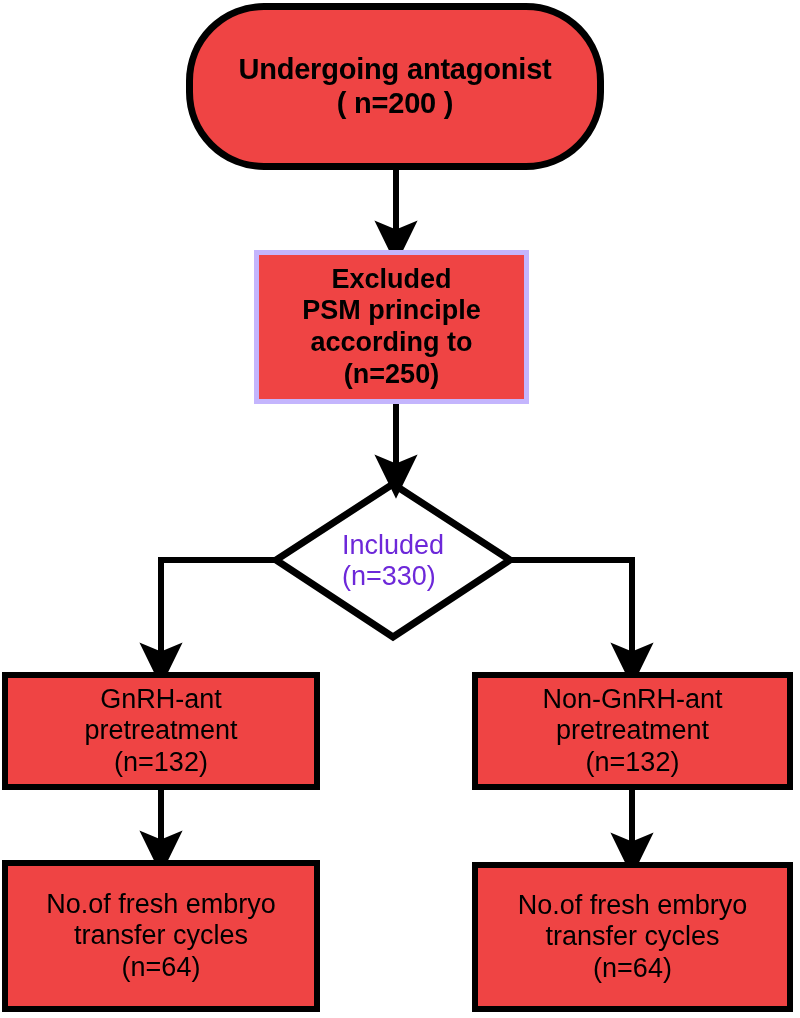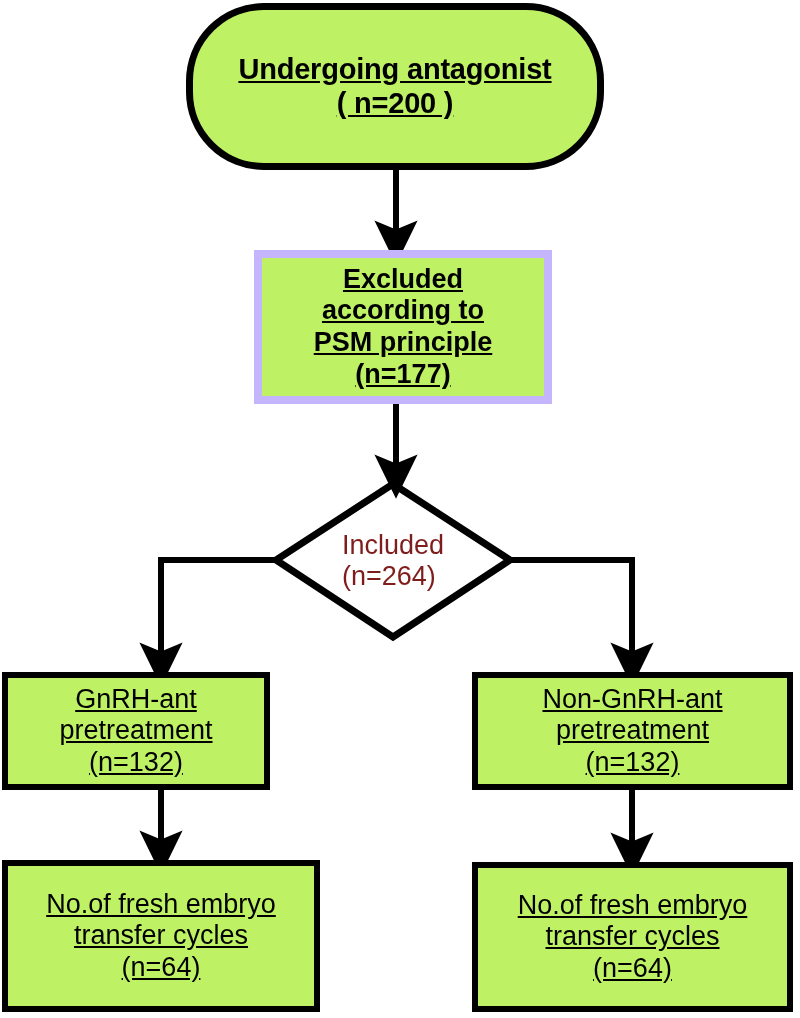--- a/index.html
+++ b/index.html
@@ -25,22 +25,21 @@
     height: 1018px;
   }
   .node {
     position: absolute;
     box-sizing: border-box;
     display: flex;
     align-items: center;
     justify-content: center;
     text-align: center;
     color: #000000;
-    background: #bef264;
-    text-decoration: underline;
+    background: #ef4444;
   }
   .node .lines {
     width: 100%;
     line-height: 1.17;
   }
   .node .lines div {
     white-space: nowrap;
   }
 
   
@@ -53,46 +52,46 @@
     border-radius: 78px;
     font-size: 29px;
     font-weight: 700;
     letter-spacing: -0.2px;
   }
 
   
   #node-excluded {
     left: 254px;
     top: 250px;
-    width: 298px;
+    width: 275px;
     height: 154px;
-    border: 8px solid #c4b5fd;
+    border: 5px solid #c4b5fd;
     font-size: 27px;
     font-weight: 700;
   }
   #node-included-label {
     position: absolute;
     left: 273px;
     top: 482px;
     width: 240px;
     height: 157px;
     display: flex;
     align-items: center;
     justify-content: center;
     font-size: 27px;
     font-weight: 400;
-    color: #7f1d1d;
+    color: #6d28d9;
     pointer-events: none;
   }
 
   
   #node-gnrh {
     left: 2px;
     top: 672px;
-    width: 268px;
+    width: 318px;
     height: 118px;
     border: 6px solid #000000;
     font-size: 27px;
     font-weight: 400;
   }
   #node-nongnrh {
     left: 472px;
     top: 672px;
     width: 321px;
     height: 118px;
@@ -149,30 +148,30 @@
   <div class="node" id="node-start">
     <div class="lines">
       <div>Undergoing antagonist</div>
       <div>( n=200 )</div>
     </div>
   </div>
 
   <div class="node" id="node-excluded">
     <div class="lines">
       <div>Excluded</div>
+      <div>PSM principle</div>
       <div>according to</div>
-      <div>PSM principle</div>
-      <div>(n=177)</div>
+      <div>(n=250)</div>
     </div>
   </div>
 
   <div id="node-included-label">
     <div class="lines">
       <div>Included</div>
-      <div>(n=264)</div>
+      <div>(n=330)</div>
     </div>
   </div>
 
   <div class="node" id="node-gnrh">
     <div class="lines">
       <div>GnRH-ant</div>
       <div>pretreatment</div>
       <div>(n=132)</div>
     </div>
   </div>

